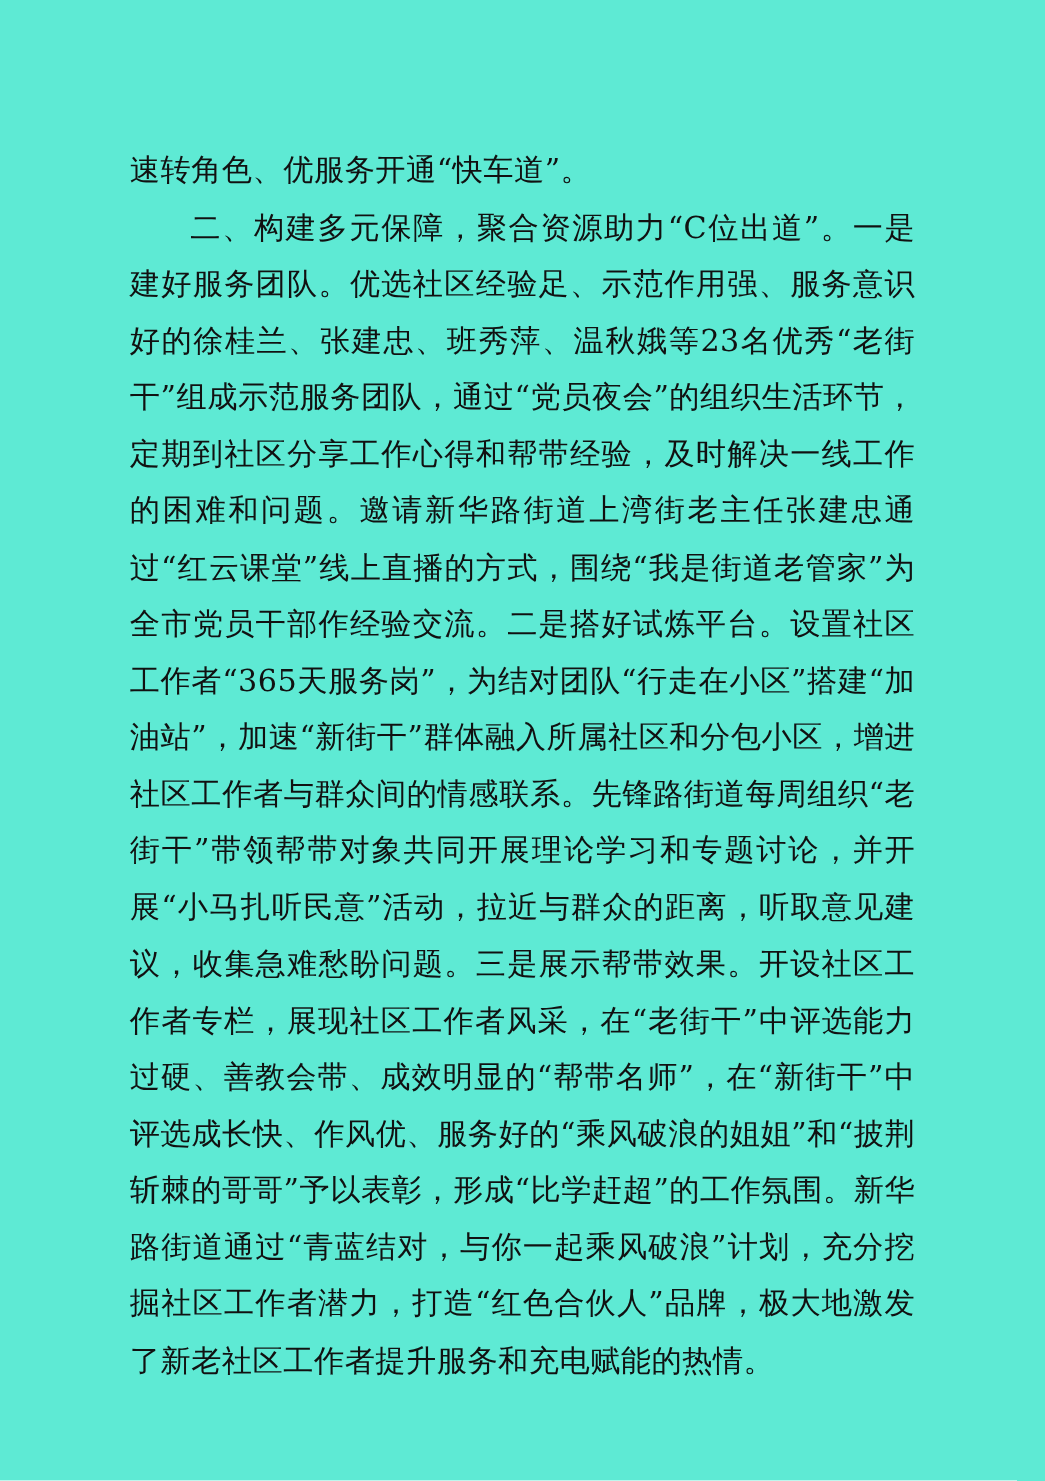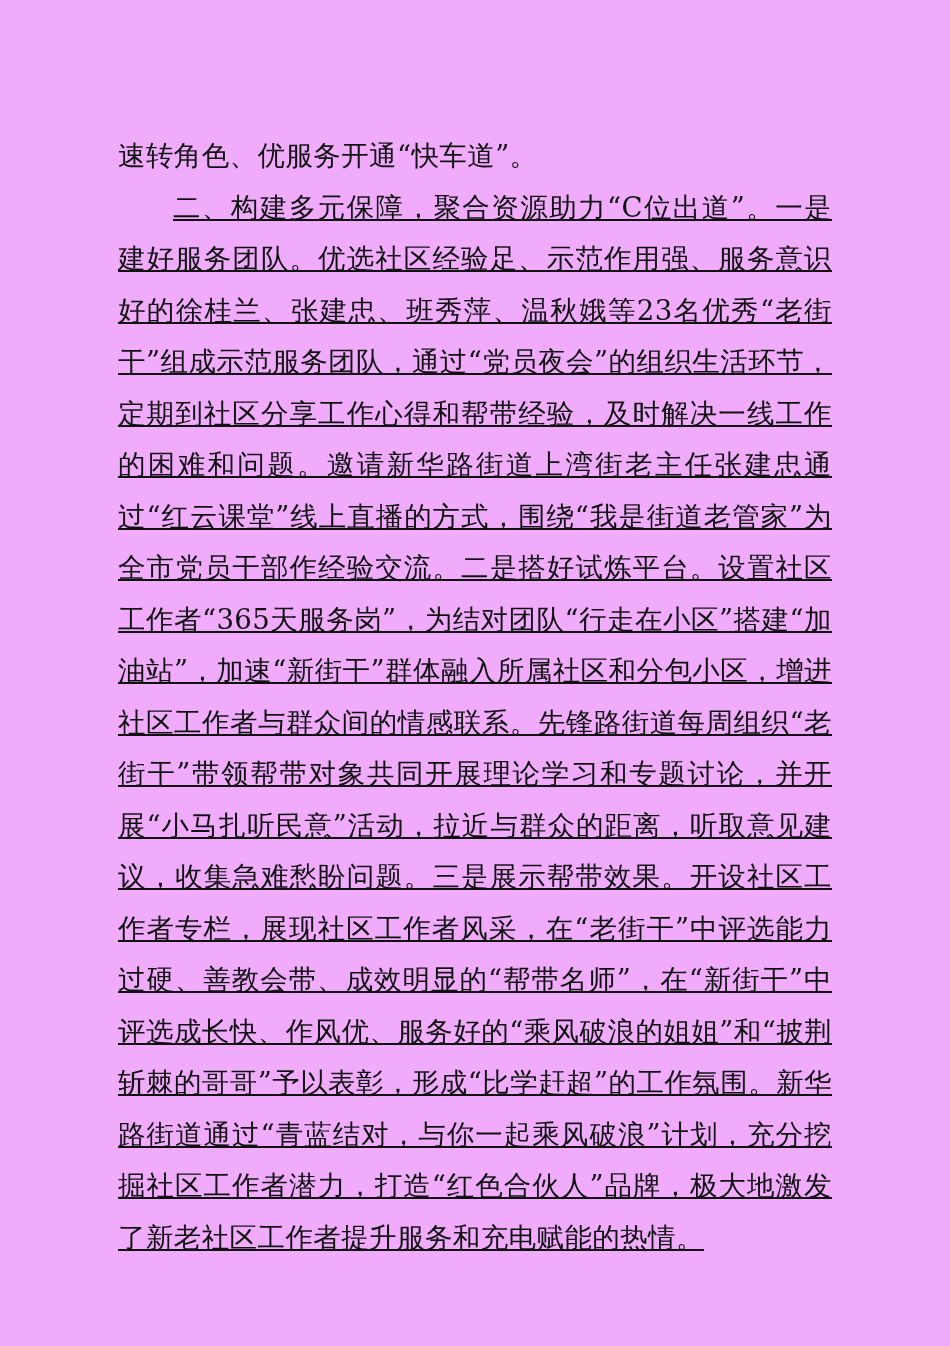--- a/index.html
+++ b/index.html
@@ -12,38 +12,37 @@
     height: 1346px;
     font-family: "DejaVu Serif", "Liberation Serif", serif;
     color: #000000;
   }
   .page {
     position: relative;
     width: 950px;
     height: 1346px;
     box-sizing: border-box;
     padding: 130px 118px 60px 118px;
-    background: #f0abfc;
+    background: #5eead4;
   }
   .doc-body {
     font-size: 27.5px;
     line-height: 51.5px;
     text-align: justify;
     text-justify: inter-ideograph;
     letter-spacing: 0.4px;
     color: #111111;
   }
   .para {
     margin: 0 0 0 0;
     text-indent: 0;
     white-space: normal;
   }
   .para.indent {
     text-indent: 2em;
-    text-decoration: underline;
   }
 </style>
 </head>
 <body>
 
 <div class="page">
   <div class="doc-body">
     <p class="para">速转角色、优服务开通“快车道”。</p>
     <p class="para indent">二、构建多元保障，聚合资源助力“C位出道”。一是建好服务团队。优选社区经验足、示范作用强、服务意识好的徐桂兰、张建忠、班秀萍、温秋娥等23名优秀“老街干”组成示范服务团队，通过“党员夜会”的组织生活环节，定期到社区分享工作心得和帮带经验，及时解决一线工作的困难和问题。邀请新华路街道上湾街老主任张建忠通过“红云课堂”线上直播的方式，围绕“我是街道老管家”为全市党员干部作经验交流。二是搭好试炼平台。设置社区工作者“365天服务岗”，为结对团队“行走在小区”搭建“加油站”，加速“新街干”群体融入所属社区和分包小区，增进社区工作者与群众间的情感联系。先锋路街道每周组织“老街干”带领帮带对象共同开展理论学习和专题讨论，并开展“小马扎听民意”活动，拉近与群众的距离，听取意见建议，收集急难愁盼问题。三是展示帮带效果。开设社区工作者专栏，展现社区工作者风采，在“老街干”中评选能力过硬、善教会带、成效明显的“帮带名师”，在“新街干”中评选成长快、作风优、服务好的“乘风破浪的姐姐”和“披荆斩棘的哥哥”予以表彰，形成“比学赶超”的工作氛围。新华路街道通过“青蓝结对，与你一起乘风破浪”计划，充分挖掘社区工作者潜力，打造“红色合伙人”品牌，极大地激发了新老社区工作者提升服务和充电赋能的热情。</p>
   </div>

